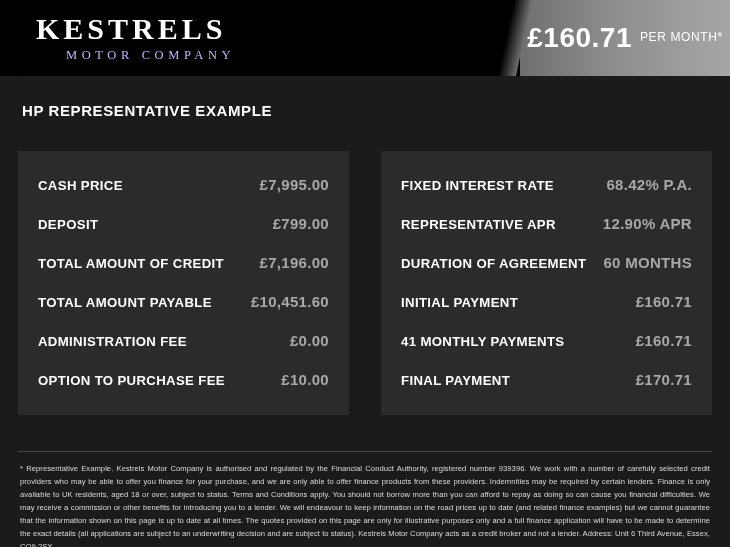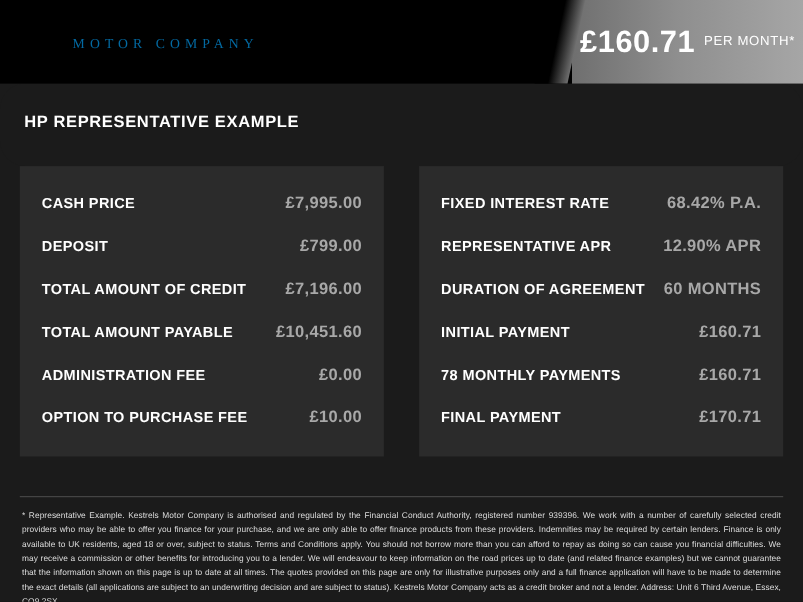--- a/index.html
+++ b/index.html
@@ -34,21 +34,21 @@
   }
   .brand-name {
     color: #ffffff;
     font-size: 30px;
     font-weight: bold;
     letter-spacing: 4px;
     line-height: 1.05;
     font-family: "Liberation Serif", serif;
   }
   .brand-sub {
-    color: #0369a1;
+    color: #c4b5fd;
     font-size: 12.5px;
     letter-spacing: 4.6px;
     margin-top: 4px;
     padding-left: 30px;
     font-family: "Liberation Serif", serif;
   }
   .price-panel {
     flex: 1 1 auto;
     background: linear-gradient(to right, #6f6f6f 0%, #8e8e8e 45%, #a6a6a6 100%);
     display: flex;
@@ -142,20 +142,21 @@
     padding: 0 2px;
   }
 </style>
 </head>
 <body>
 
 <div class="page">
 
   <div class="header">
     <div class="brand">
+      <div class="brand-name">KESTRELS</div>
       <div class="brand-sub">MOTOR COMPANY</div>
     </div>
     <div class="price-panel">
       <span class="price-amount">£160.71</span>
       <span class="price-period">PER MONTH*</span>
     </div>
   </div>
 
   <div class="section-title">HP REPRESENTATIVE EXAMPLE</div>
 
@@ -199,21 +200,21 @@
       </div>
       <div class="row">
         <span class="label">DURATION OF AGREEMENT</span>
         <span class="value">60 MONTHS</span>
       </div>
       <div class="row">
         <span class="label">INITIAL PAYMENT</span>
         <span class="value">£160.71</span>
       </div>
       <div class="row">
-        <span class="label">78 MONTHLY PAYMENTS</span>
+        <span class="label">41 MONTHLY PAYMENTS</span>
         <span class="value">£160.71</span>
       </div>
       <div class="row">
         <span class="label">FINAL PAYMENT</span>
         <span class="value">£170.71</span>
       </div>
     </div>
 
   </div>
 

